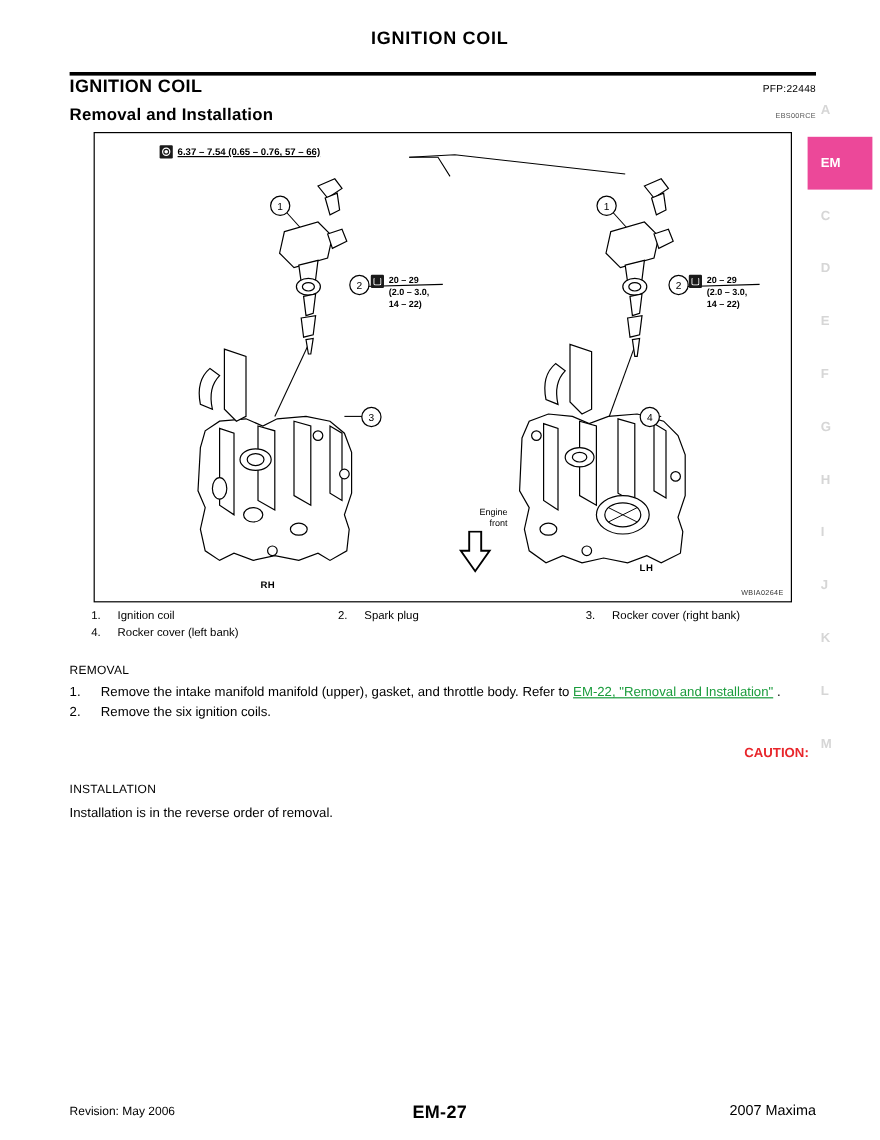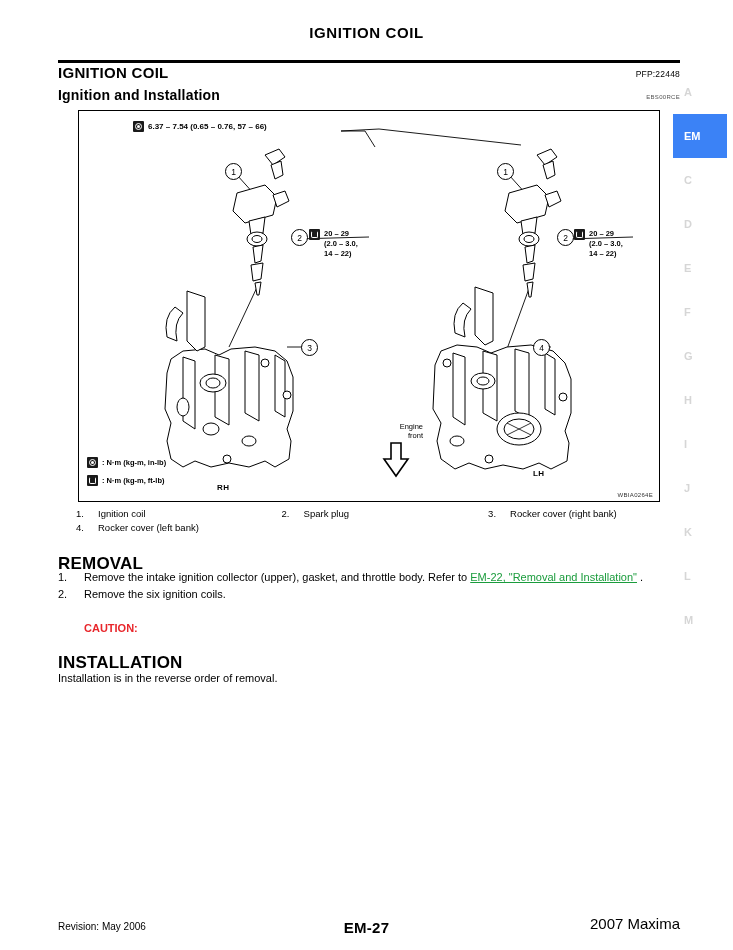--- a/index.html
+++ b/index.html
@@ -77,20 +77,21 @@
     letter-spacing: 0.3px;
   }
 
   
   .torque-top {
     position: absolute;
     left: 54px; top: 10px;
     display: flex; align-items: center; gap: 4px;
     font-size: 8px; font-weight: bold;
     white-space: nowrap;
+    text-decoration: underline;
   }
   .torque-side {
     position: absolute;
     display: flex; align-items: flex-start; gap: 4px;
     font-size: 7.5px; font-weight: bold;
     line-height: 1.35;
     white-space: nowrap;
   }
   .torque-side.rh { left: 230px; top: 118px; }
   .torque-side.lh { left: 495px; top: 118px; }
@@ -178,21 +179,21 @@
   .part-item { display: flex; font-size: 9.5px; }
   .part-item .num { width: 22px; flex: 0 0 auto; }
   .part-col-1 { width: 212px; }
   .part-col-2 { width: 213px; }
   .part-col-3 { width: 200px; }
 
   
   .body-head {
     position: absolute;
     left: 58px;
-    font-size: 17px; font-weight: bold;
+    font-size: 10px; font-weight: normal;
     letter-spacing: 0.2px;
   }
   #removal-heading { top: 554px; }
   #installation-heading { top: 653px; }
 
   .proc-list {
     position: absolute;
     left: 58px; top: 570px; width: 616px;
   }
   .proc-item {
@@ -214,20 +215,21 @@
     font-size: 11px;
   }
   .caution-text {
     font-weight: bold;
     font-size: 11px;
   }
   .caution-block {
     margin-left: 26px;
     margin-top: 19px;
     line-height: 1.35;
+    text-align: right;
   }
   .install-text {
     position: absolute;
     left: 58px; top: 672px;
     font-size: 11px;
   }
 
   
   .tabs {
     position: absolute;
@@ -239,21 +241,21 @@
     display: flex;
     align-items: center;
     justify-content: flex-start;
     padding-left: 11px;
     font-size: 11px;
     font-weight: bold;
     color: #d6d6d6;
     box-sizing: border-box;
   }
   .tab.active {
-    background: #3b82f6;
+    background: #ec4899;
     color: #fff;
     width: 54px;
     text-align: right;
   }
 
   
   .footer-rev {
     position: absolute;
     left: 58px; bottom: 18px;
     font-size: 10px;
@@ -261,33 +263,33 @@
   .footer-page {
     position: absolute;
     left: 0; bottom: 14px; width: 733px;
     text-align: center;
     font-size: 15px; font-weight: bold;
     letter-spacing: 0.3px;
   }
   .footer-model {
     position: absolute;
     right: 53px; bottom: 18px;
-    font-size: 15px;
+    font-size: 12px;
   }
 </style>
 </head>
 <body>
 
 <div class="page-header">IGNITION COIL</div>
 
 <div class="rule-thick"></div>
 
 <div class="section-title">IGNITION COIL</div>
 <div class="pfp-code">PFP:22448</div>
-<div class="sub-title">Ignition and Installation</div>
+<div class="sub-title">Removal and Installation</div>
 <div class="sub-code">EBS00RCE</div>
 
 <div class="figure-box">
 
   <div class="torque-top">
     <span class="tool-icon socket"></span>
     <span>6.37 – 7.54 (0.65 – 0.76, 57 – 66)</span>
   </div>
 
   <svg width="580" height="390" style="position:absolute;left:0;top:0;pointer-events:none;">
@@ -406,30 +408,20 @@
   <div class="engine-front">
     <div class="ef-text">
       <span>Engine</span><br>
       <span>front</span>
     </div>
     <svg class="arrow-down" viewBox="0 0 30 36">
       <path d="M10,1 L20,1 L20,17 L27,17 L15,34 L3,17 L10,17 Z" fill="#fff" stroke="#000" stroke-width="1.6"></path>
     </svg>
   </div>
 
-  <div class="legend">
-    <div class="legend-row">
-      <span class="tool-icon socket"></span>
-      <span>: N·m (kg-m, in-lb)</span>
-    </div>
-    <div class="legend-row">
-      <span class="tool-icon wrench"></span>
-      <span>: N·m (kg-m, ft-lb)</span>
-    </div>
-  </div>
 
   <div class="fig-id">WBIA0264E</div>
 </div>
 
 <div class="parts-list">
   <div class="parts-row">
     <div class="part-item part-col-1">
       <span class="num">1.</span>
       <span>Ignition coil</span>
     </div>
@@ -448,21 +440,21 @@
       <span>Rocker cover (left bank)</span>
     </div>
   </div>
 </div>
 
 <div class="body-head" id="removal-heading">REMOVAL</div>
 
 <div class="proc-list">
   <div class="proc-item">
     <span class="pnum">1.</span>
-    <span class="ptext"><span>Remove the intake ignition collector (upper), gasket, and throttle body. Refer to </span><a class="xref" href="#">EM-22, "Removal and Installation"</a><span> .</span></span>
+    <span class="ptext"><span>Remove the intake manifold manifold (upper), gasket, and throttle body. Refer to </span><a class="xref" href="#">EM-22, "Removal and Installation"</a><span> .</span></span>
   </div>
   <div class="proc-item">
     <span class="pnum">2.</span>
     <span class="ptext">Remove the six ignition coils.</span>
   </div>
   <div class="caution-block">
     <div class="caution-word">CAUTION:</div>
   </div>
 </div>
 

